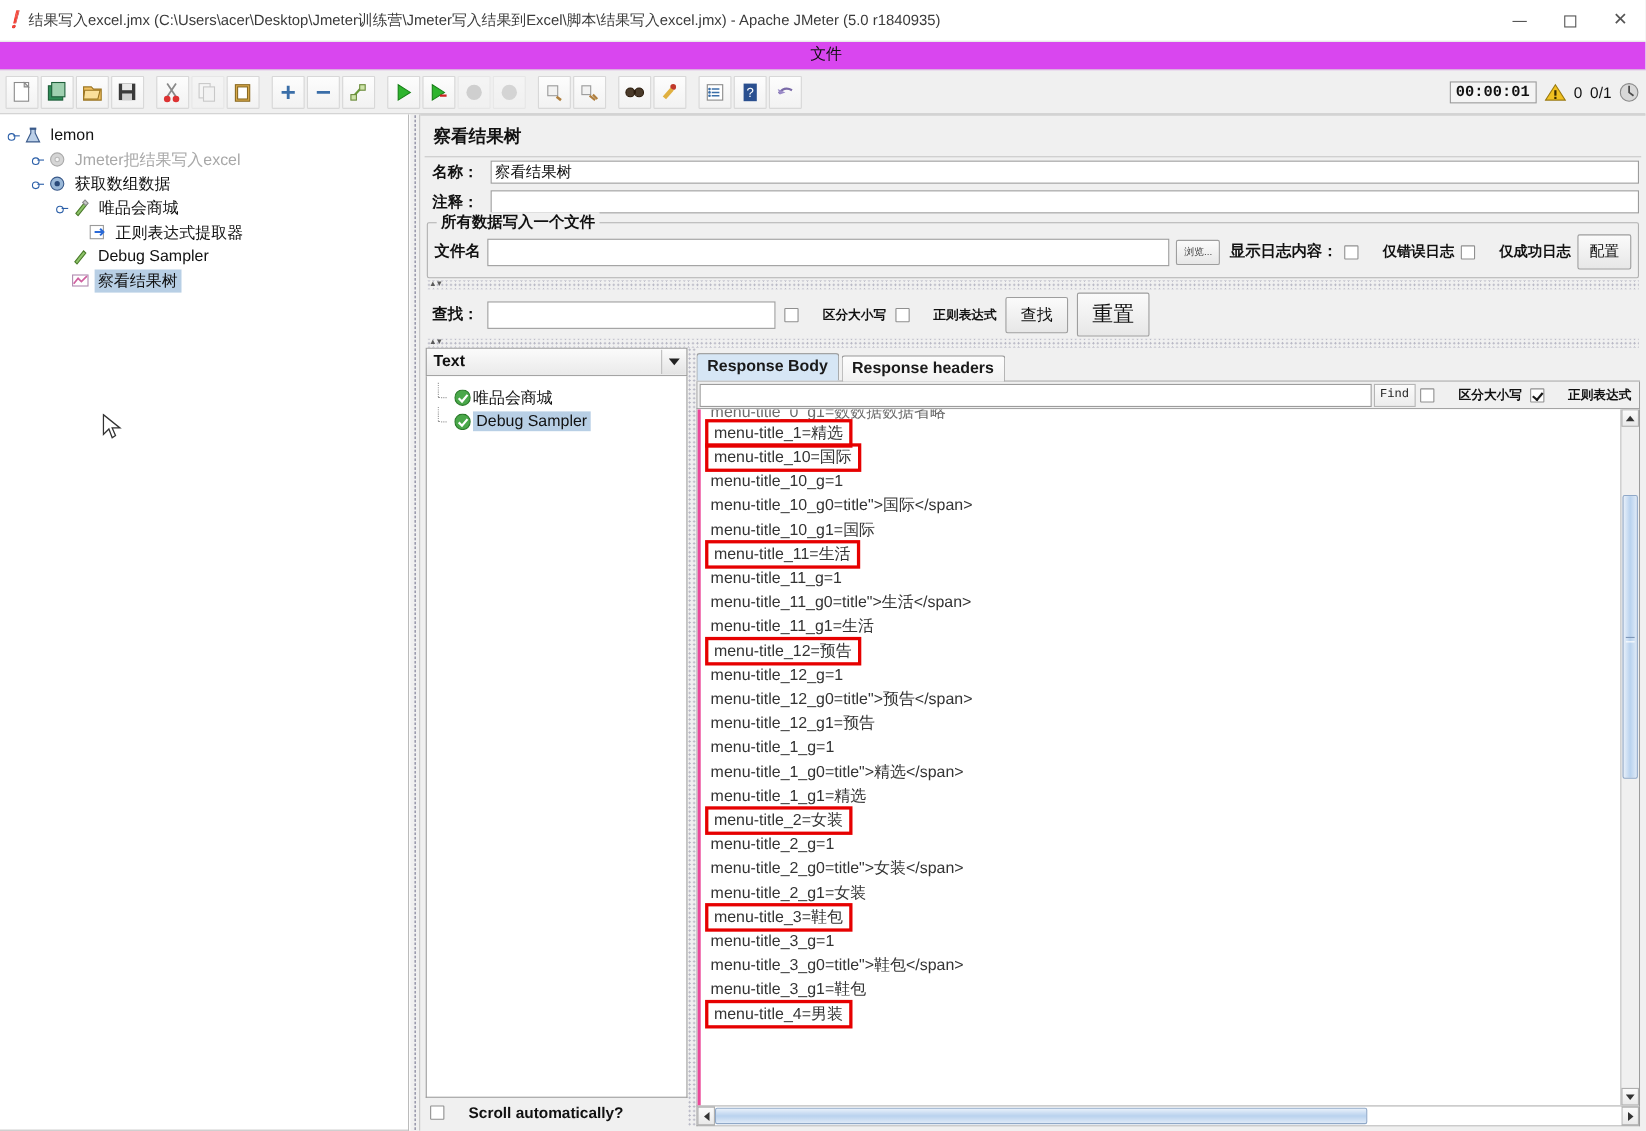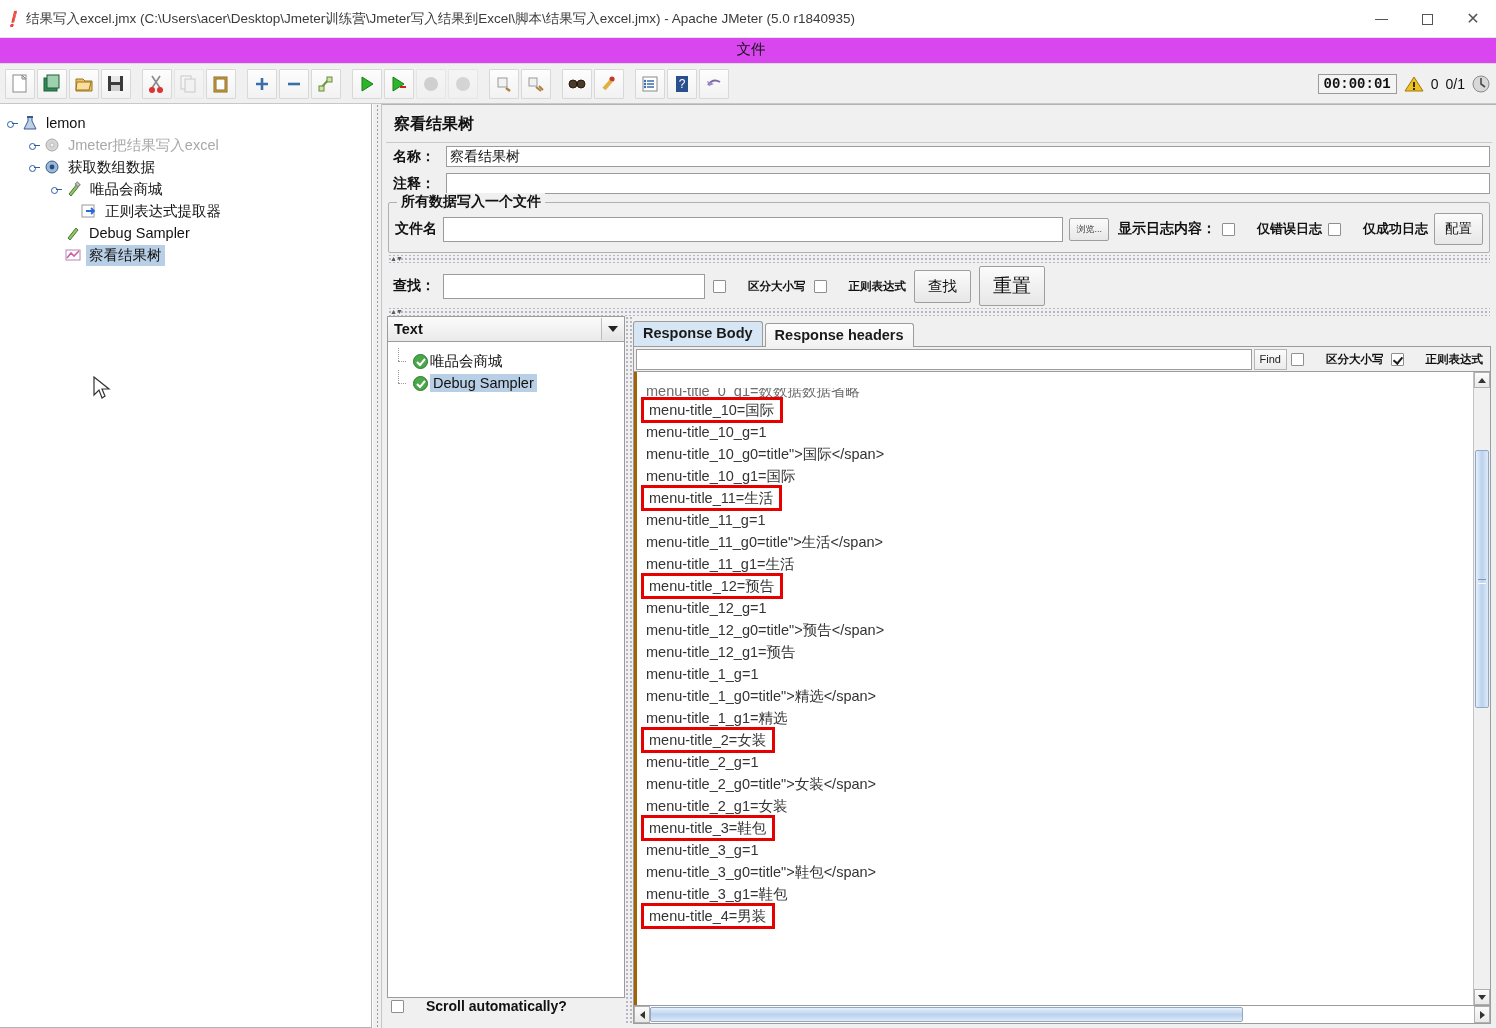--- a/index.html
+++ b/index.html
@@ -172,21 +172,21 @@
     padding:8px 0 0 8px; overflow:hidden; position:relative;
   }
   .rrow{ display:flex; align-items:center; height:22px; font-size:14.5px; color:#111; }
   .rbranch{ width:14px; height:22px; flex:none; position:relative; }
   .rbranch:before{ content:''; position:absolute; left:2px; top:-2px; bottom:11px;
                    border-left:1px dotted #9a9a9a; }
   .rbranch:after{ content:''; position:absolute; left:2px; top:11px; width:8px;
                   border-top:1px dotted #9a9a9a; }
   .rbranch.last:before{ bottom:11px; }
   .autoscroll{
-    height:26px; display:flex; align-items:flex-start; gap:6px; padding-left:4px;
+    height:26px; display:flex; align-items:center; gap:6px; padding-left:4px;
     font-size:14px; font-weight:bold; color:#111;
   }
   .lower-mid-split{
     width:8px; flex:none; position:relative;
     background-image:radial-gradient(#b7b7c4 0.8px, transparent 1px);
     background-size:4px 4px;
   }
   .lower-right{ flex:1; display:flex; flex-direction:column; overflow:hidden; }
 
   
@@ -209,31 +209,31 @@
 
   .findbar{
     height:25px; display:flex; align-items:center; gap:0;
     background:#f0f0f0; border:1px solid #9c9c9c; border-top:none;
   }
   .findinput{
     flex:1; height:21px; margin:1px 2px; background:#fff; border:1px solid #9c9c9c;
     font-size:13px; padding:0 3px; font-family:inherit;
   }
   .findbtn{ font-size:11px; color:#222; padding:0 5px; background:linear-gradient(#fbfbfb,#ececec);
-            border:1px solid #b5b5b5; height:21px; margin-right:4px; font-family:Liberation Sans, sans-serif; }
+            border:1px solid #b5b5b5; height:21px; margin-right:4px; font-family:Liberation Mono, monospace; }
   .findcb{ margin-right:7px; font-size:11.5px; }
 
   
   .bodywrap{
     flex:1; display:flex; background:#fff; border:1px solid #9c9c9c;
     border-top:none; overflow:hidden; position:relative;
   }
   .bodytext{
-    flex:1; position:relative; overflow:hidden; padding:16px 0 0 4px;
-    border-left:3px solid #a16207;
+    flex:1; position:relative; overflow:hidden; padding:0 0 0 4px;
+    border-left:3px solid #ec4899;
   }
   .bline{
     height:22px; font-size:14.5px; color:#333; white-space:nowrap;
     line-height:22px; padding-left:5px; position:relative;
   }
   .bline.clip{ height:11px; line-height:6px; overflow:hidden; color:#6b6b6b; }
   .bline.hl{
     border:3px solid #e60000; display:inline-block; height:26px; line-height:20px;
     padding:0 6px 0 5px; margin-left:0px; box-sizing:border-box;
   }
@@ -663,20 +663,23 @@
           <label class="cbx findcb">
             <span class="box checked"></span>
             <span>正则表达式</span>
           </label>
         </div>
 
         <div class="bodywrap">
           <div class="bodytext" id="body-lines">
               <div class="bline clip">menu-title_0_g1=数数据数据省略</div>
               <div class="hlwrap">
+                <div class="bline hl" style="border-color: rgb(230, 0, 0);">menu-title_1=精选</div>
+              </div>
+              <div class="hlwrap">
                 <div class="bline hl" style="border-color: rgb(230, 0, 0);">menu-title_10=国际</div>
               </div>
               <div class="bline">menu-title_10_g=1</div>
               <div class="bline">menu-title_10_g0=title"&gt;国际&lt;/span&gt;</div>
               <div class="bline">menu-title_10_g1=国际</div>
               <div class="hlwrap">
                 <div class="bline hl" style="border-color: rgb(230, 0, 0);">menu-title_11=生活</div>
               </div>
               <div class="bline">menu-title_11_g=1</div>
               <div class="bline">menu-title_11_g0=title"&gt;生活&lt;/span&gt;</div>

